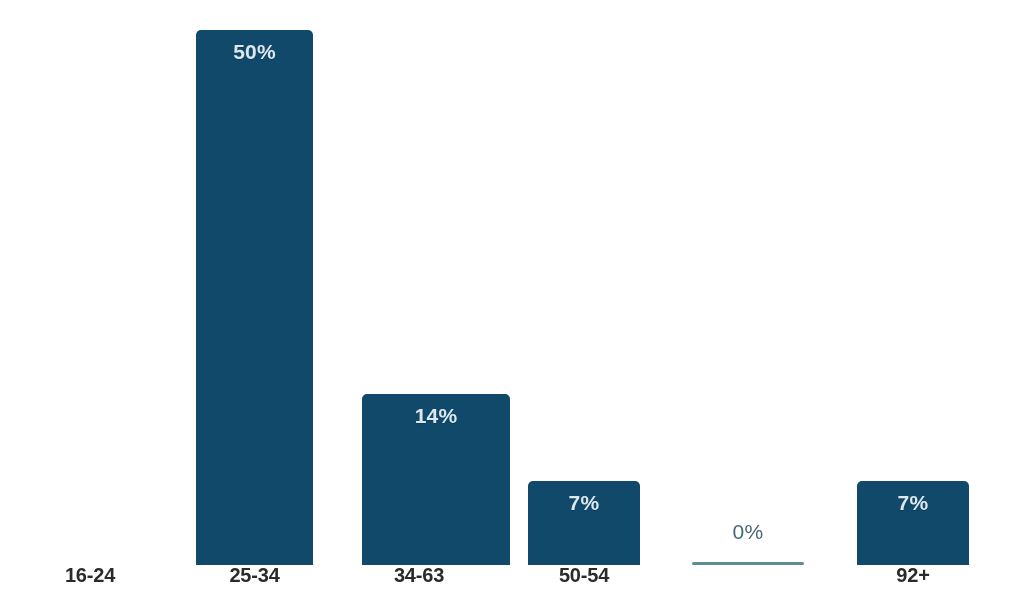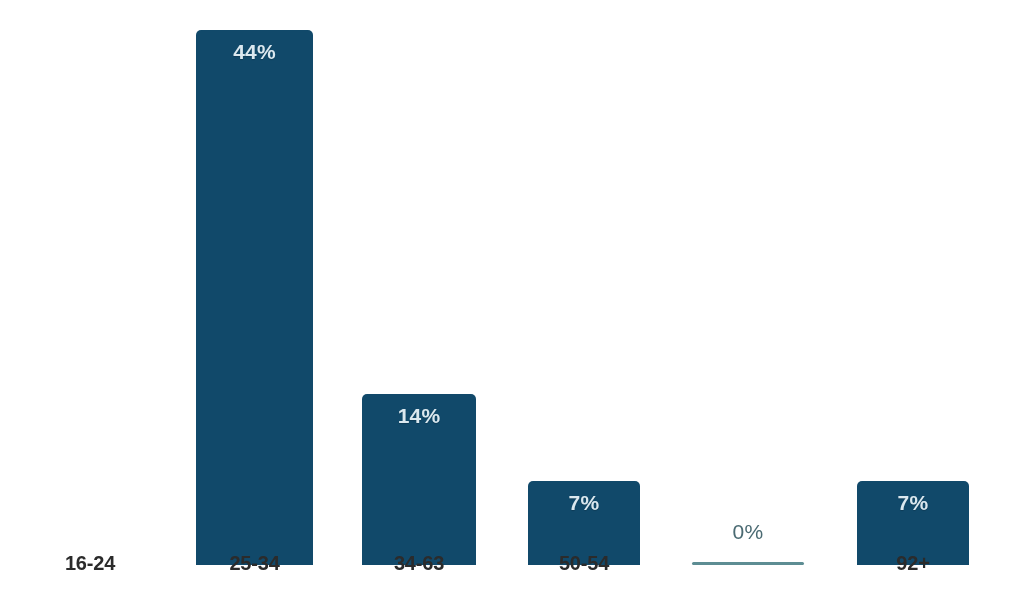--- a/index.html
+++ b/index.html
@@ -67,21 +67,21 @@
   .bar-value.outside {
     color: #4a6a72;
     font-weight: normal;
     text-shadow: none;
     font-size: 21px;
   }
 
   #axis-labels {
     position: absolute;
     left: 0;
-    top: 534px;
+    top: 546px;
     width: 1024px;
     height: 51px;
   }
 
   .axis-label {
     position: absolute;
     top: 18px;
     text-align: center;
     font-size: 20px;
     font-weight: bold;
@@ -93,24 +93,24 @@
 </head>
 <body>
 
 <div id="chart-root">
 
   <div id="plot-area">
 
 
     <div class="bar-group" style="left:196px; width:117px; height:535px;">
       <div class="bar" style="height:535px;"></div>
-      <div class="bar-value" style="top:10px;">44%</div>
+      <div class="bar-value" style="top:10px;">50%</div>
     </div>
 
-    <div class="bar-group" style="left:362px; width:114px; height:171px;">
+    <div class="bar-group" style="left:362px; width:130px; height:171px;padding-left:18px;">
       <div class="bar" style="height:171px;"></div>
       <div class="bar-value" style="top:10px;">14%</div>
     </div>
 
     <div class="bar-group" style="left:528px; width:112px; height:84px;">
       <div class="bar" style="height:84px;"></div>
       <div class="bar-value" style="top:10px;">7%</div>
     </div>
 
     <div class="bar-group" style="left:692px; width:112px; height:3px;">

